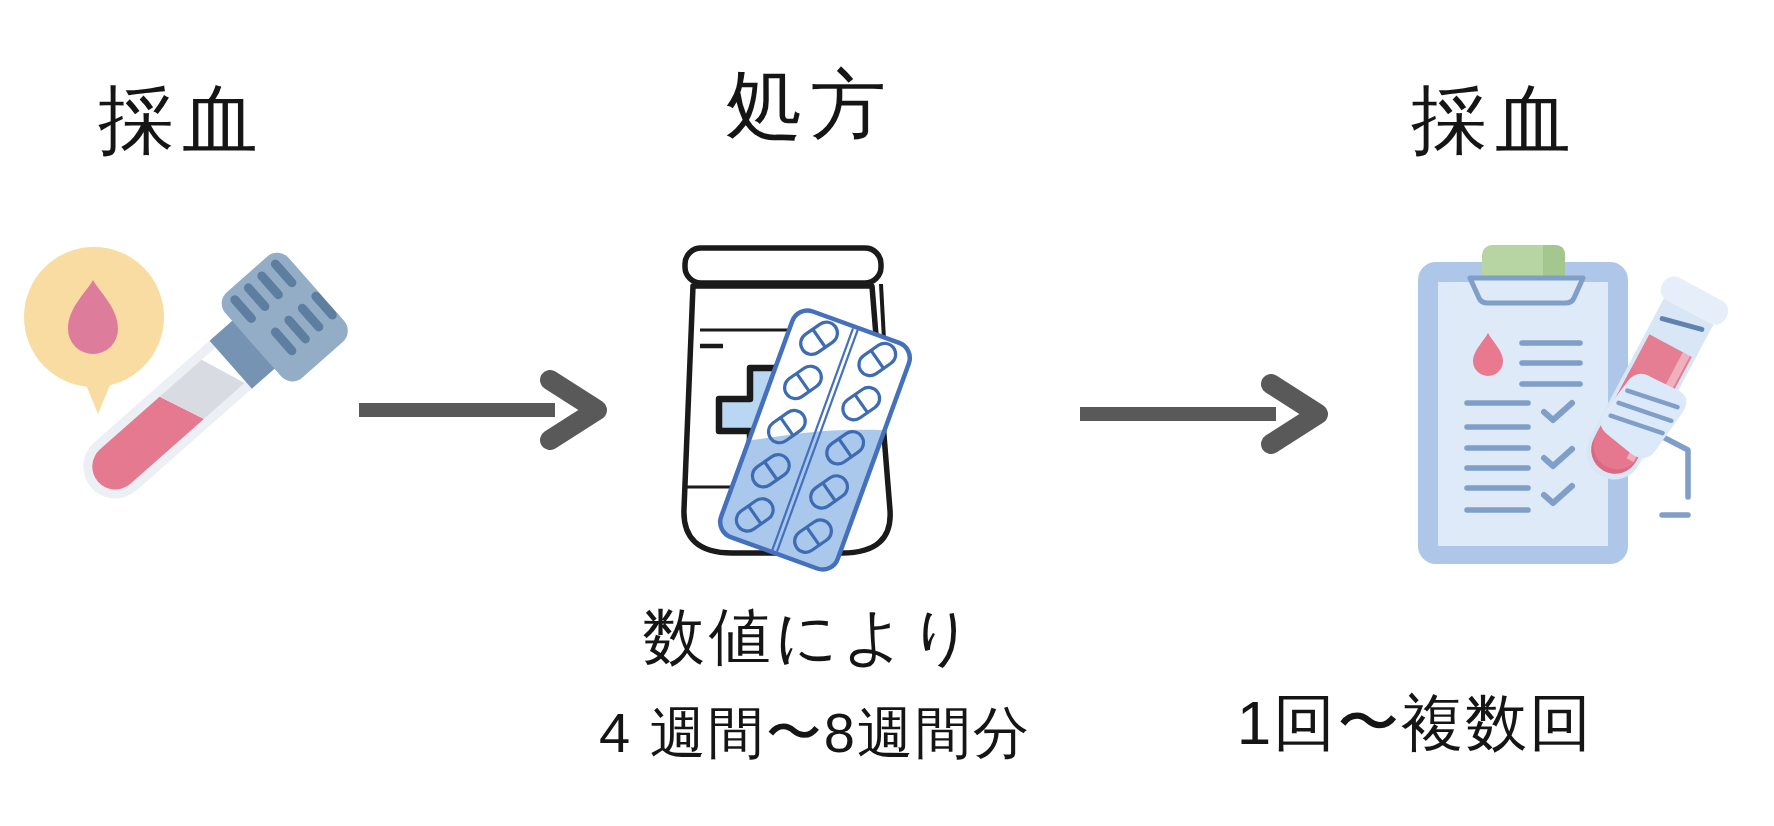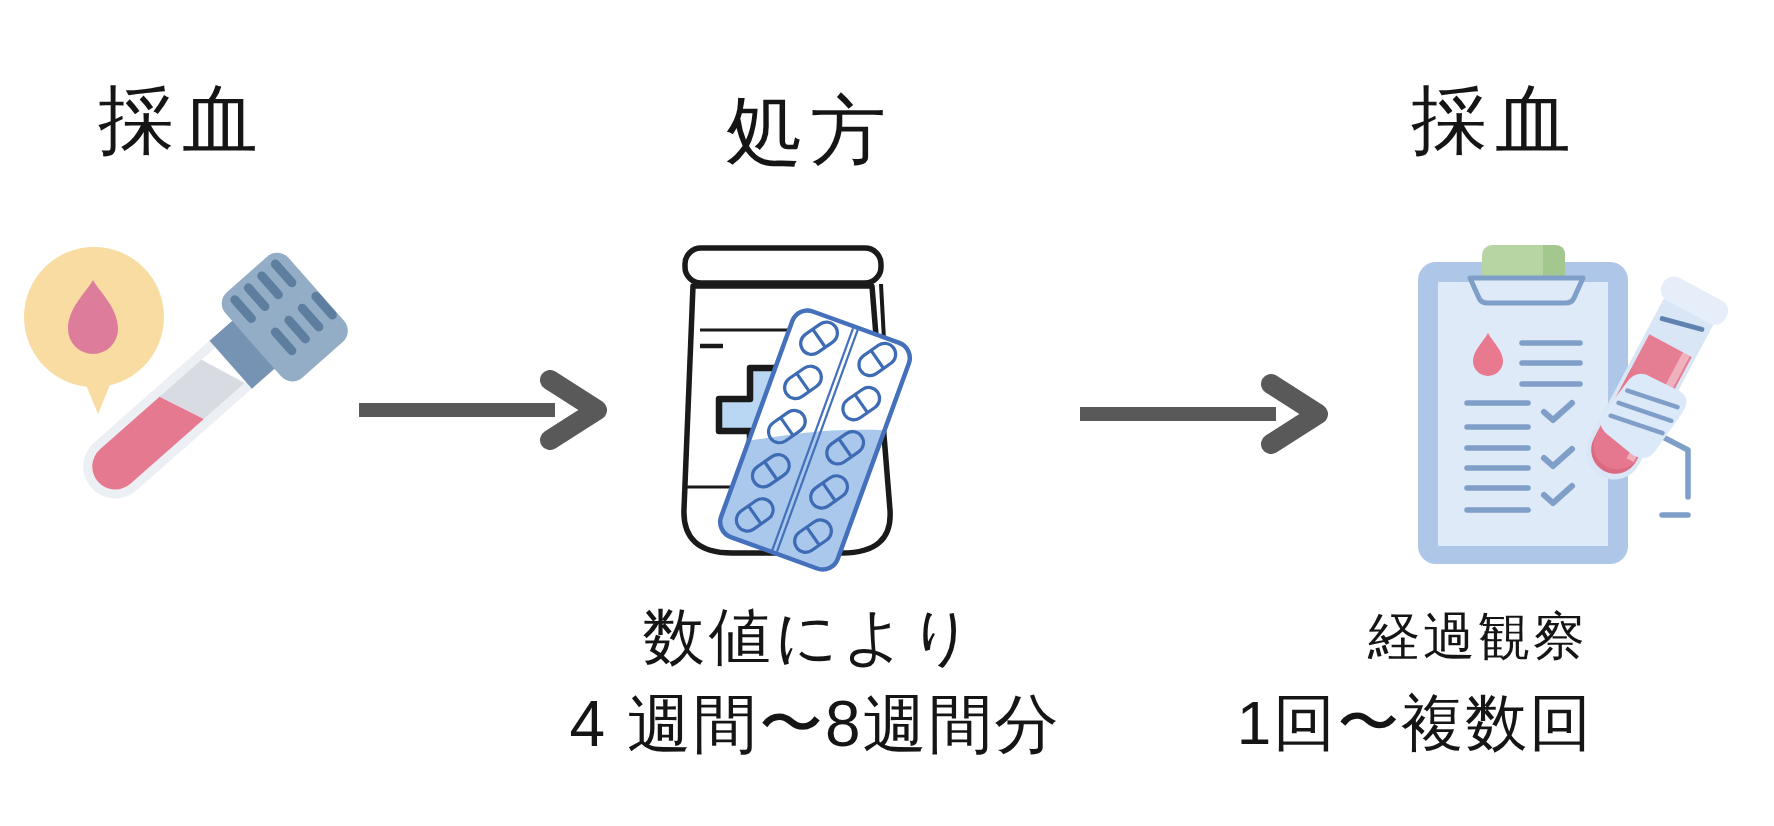--- a/index.html
+++ b/index.html
@@ -10,21 +10,21 @@
   .title{
     position:absolute;transform:translateX(-50%);
     font-size:76px;letter-spacing:8px;color:var(--text,#151515);
     white-space:nowrap;line-height:1;font-weight:400;
   }
   .caption{
     position:absolute;transform:translateX(-50%);
     color:var(--text,#151515);white-space:nowrap;line-height:1;font-weight:400;
   }
   .cap-mid-1{font-size:62px;letter-spacing:4px;}
-  .cap-mid-2{font-size:64px;letter-spacing:2px;}
+  .cap-mid-2{font-size:56px;letter-spacing:2px;margin-top:13px;}
   .cap-right-1{font-size:52px;letter-spacing:3px;}
   .cap-right-2{font-size:62px;letter-spacing:2px;}
   .abs{position:absolute;}
 
   
   .f-bubble{fill:var(--bubble-yellow);}
   .f-drop{fill:var(--drop-pink);}
   .f-blood{fill:var(--blood-pink);}
   .f-cap{fill:var(--tube-cap-blue);}
   .s-capstripe{stroke:var(--cap-stripe-blue);}
@@ -42,21 +42,21 @@
   .f-blooddark{fill:var(--blood-dark-pink);}
   .s-arrow{stroke:var(--arrow);}
   .f-arrow{fill:var(--arrow);}
 </style>
 </head>
 <body>
 
 <div class="canvas">
 
   <div class="title" style="left:182px;top:82px;">採血</div>
-  <div class="title" style="left:810px;top:93px;text-align:center;">処方</div>
+  <div class="title" style="left:810px;top:67px;text-align:center;">処方</div>
   <div class="title" style="left:1495px;top:82px;">採血</div>
 
   <svg class="abs" style="left:18px;top:238px;" width="340" height="290" viewBox="0 0 340 290">
     <g>
       <circle class="f-bubble" cx="76" cy="79" r="70"></circle>
       <polygon class="f-bubble" points="66,142 94,142 80,176"></polygon>
       <path class="f-drop" d="M75,42 C83,56 100,70 100,91 A25,25 0 1 1 50,91 C50,70 67,56 75,42 Z"></path>
     </g>
     <g transform="rotate(-41.4 167 167)">
       <rect x="42" y="135" width="228" height="64" rx="32" fill="#ECEFF3"></rect>
@@ -197,16 +197,15 @@
       <g class="s-line" stroke-width="4.5" stroke-linecap="round">
         <line x1="231" y1="172" x2="283" y2="163"></line>
         <line x1="229" y1="187" x2="284" y2="178"></line>
         <line x1="228" y1="202" x2="282" y2="193"></line>
       </g>
     </g>
   </svg>
 
   <div class="caption cap-mid-1" style="left:810px;top:606px;text-align:right;">数値により</div>
   <div class="caption cap-mid-2" style="left:815px;top:692px;">4 週間〜8週間分</div>
-  <div class="caption cap-right-1" style="left:1478px;top:610px;">経過観察</div>
   <div class="caption cap-right-2" style="left:1415px;top:692px;">1回〜複数回</div>
 
 </div>
 
 </body></html>

